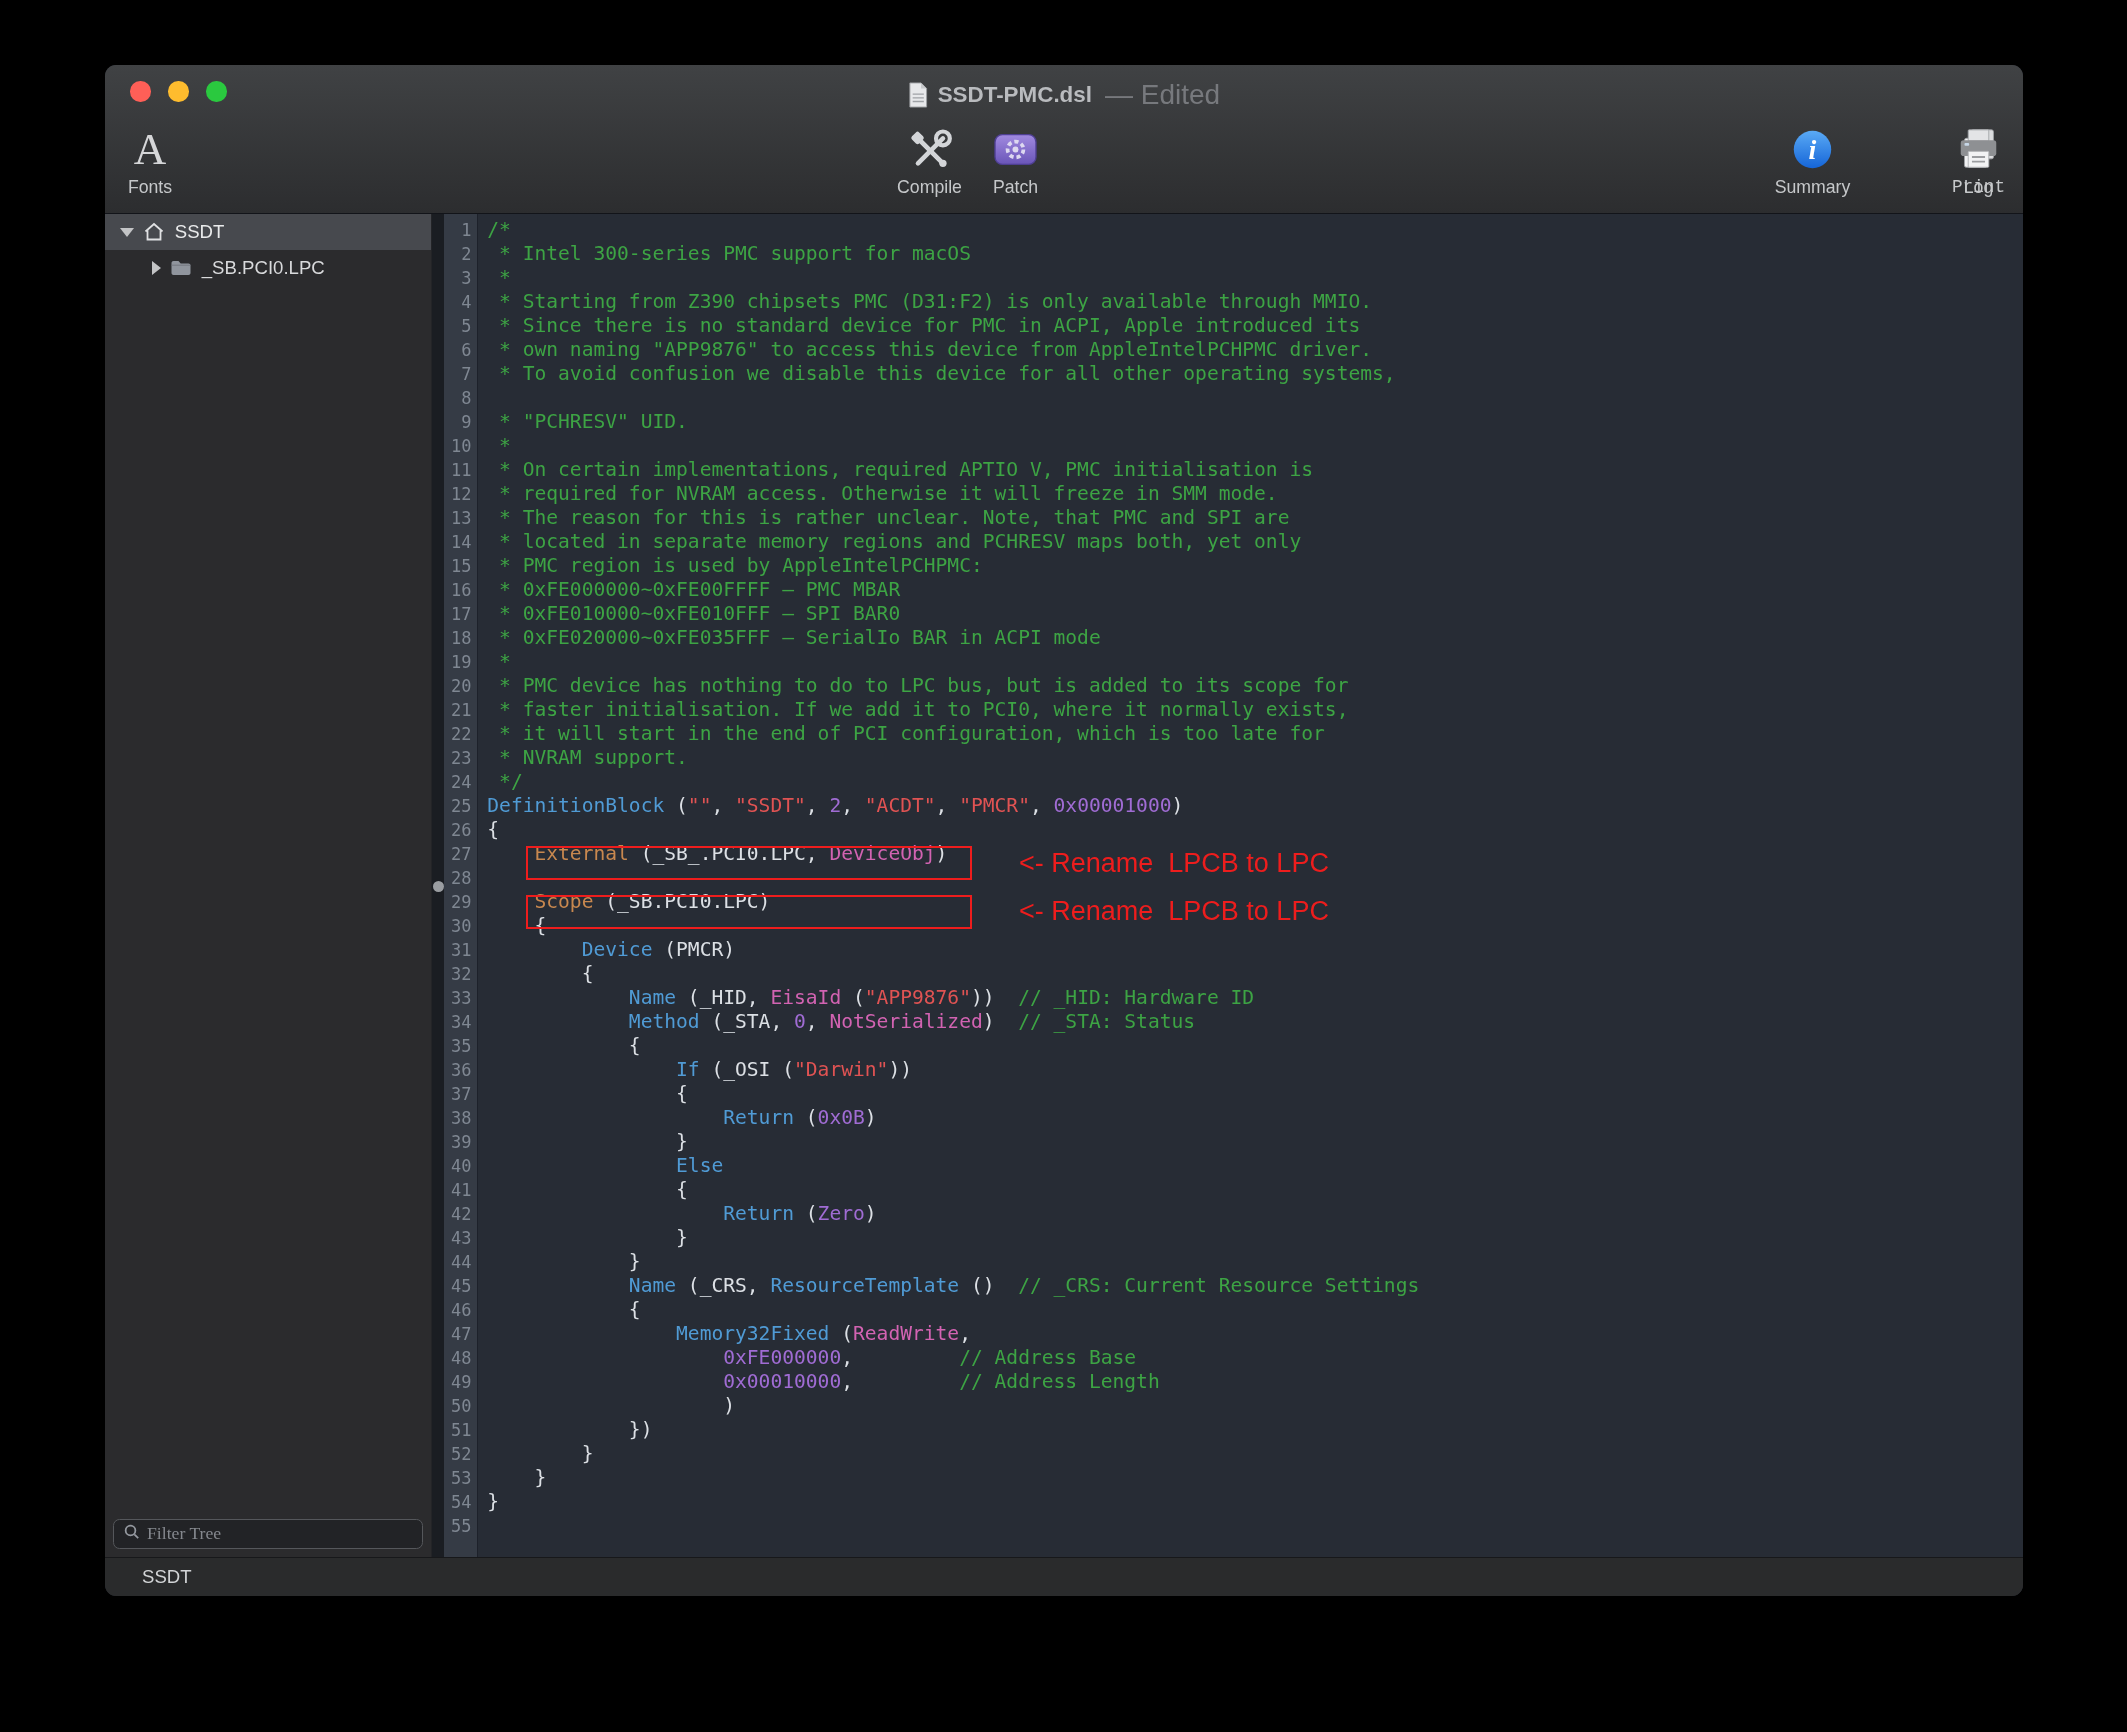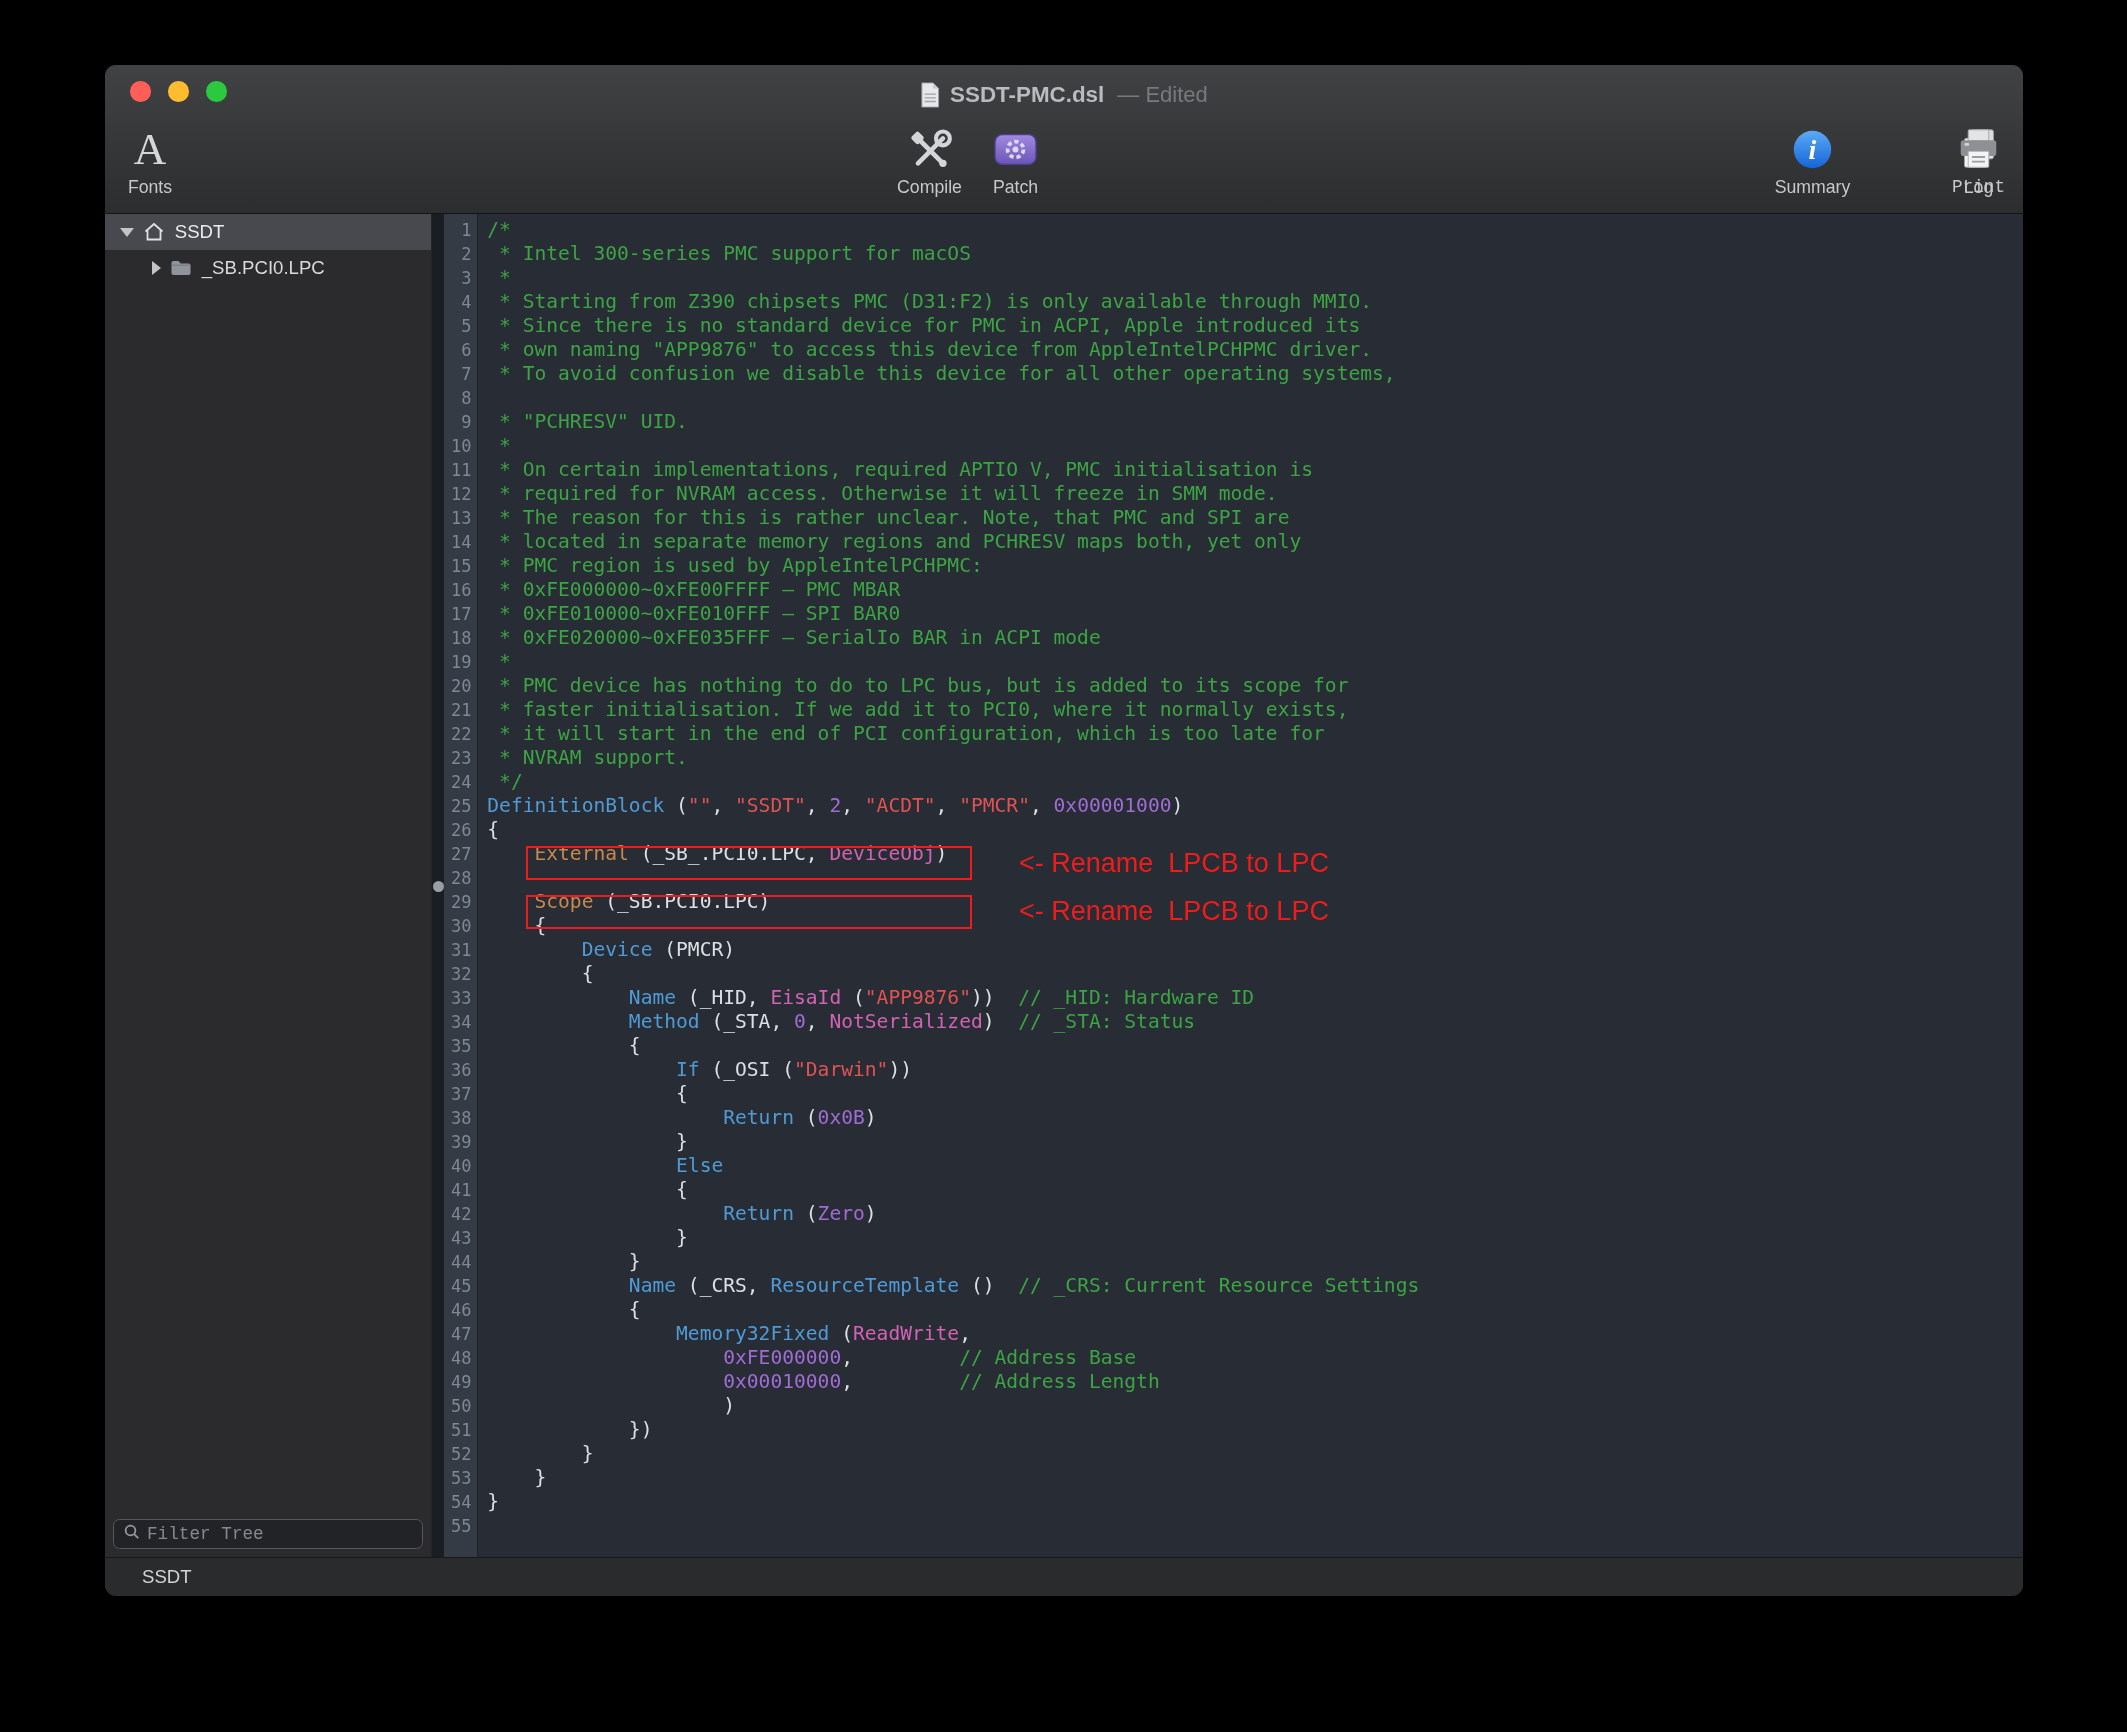--- a/index.html
+++ b/index.html
@@ -28,21 +28,21 @@
   }
   .titlebar { height:52px; position:relative; display:flex; align-items:center; justify-content:center; }
   .traffic { position:absolute; left:25px; top:16px; display:flex; gap:17.7px; }
   .tl { width:20.5px; height:20.5px; border-radius:50%; display:inline-block; }
   .tl.red    { background:var(--traffic-red,#ff5f57); }
   .tl.yellow { background:var(--traffic-yellow,#febc2e); }
   .tl.green  { background:var(--traffic-green,#2ac93f); }
   .title-wrap { display:flex; align-items:center; gap:9.3px; margin-top:7.5px; }
   .doc-icon svg { display:block; }
   .title-name { font-size:22.4px; color:#b9bbbe; font-weight:bold; }
-  .title-suffix { font-size:22px; color:#77797d; margin-left:3.7px; }
+  .title-suffix { font-size:28px; color:#77797d; margin-left:3.7px; }
 
   .tb-item {
     position:absolute; top:58px; width:103px;
     display:flex; flex-direction:column; align-items:center;
     cursor:default;
   }
   .tb-icon { height:52px; display:flex; align-items:center; justify-content:center; }
   .tb-label { font-size:17.7px; color:#c6c8ca; margin-top:1.9px; }
   .fonts-a { font-family:"Liberation Serif", serif; font-size:45px; color:#d5d6d8; }
   .tb-fonts   { left:-6.5px; }
@@ -68,21 +68,21 @@
   .exp-right { width:0; height:0; border-top:7.5px solid transparent; border-bottom:7.5px solid transparent; border-left:9.3px solid #c3c4c6; }
   .t-icon svg { display:block; }
 
   .filter-box {
     position:absolute; left:8.4px; right:8.4px; bottom:8.4px; height:30px;
     background:#222326; border:0.9px solid #55575b; border-radius:6.5px;
     display:flex; align-items:center; gap:6.5px; padding:0 8.4px;
   }
   .filter-box input {
     flex:1; background:transparent; border:none; outline:none;
-    font-size:17.7px; color:#5eead4; font-family:Liberation Mono, monospace;
+    font-size:17.7px; color:#5eead4; font-family:Liberation Serif, serif;
   }
   .filter-box input::placeholder { color:#85888e; }
 
   
   .rail { flex:0 0 13px; width:13px; background:#1a1d22; border-left:0.9px solid #232427; position:relative; }
   .dot { position:absolute; left:0.9px; top:667px; width:11.2px; height:11.2px; border-radius:50%; background:#9a9da1; }
 
   
   .editor { flex:1; position:relative; background:var(--editor-bg,#272c35); padding-top:3.7px; overflow:hidden; }
   .gutter-col {

